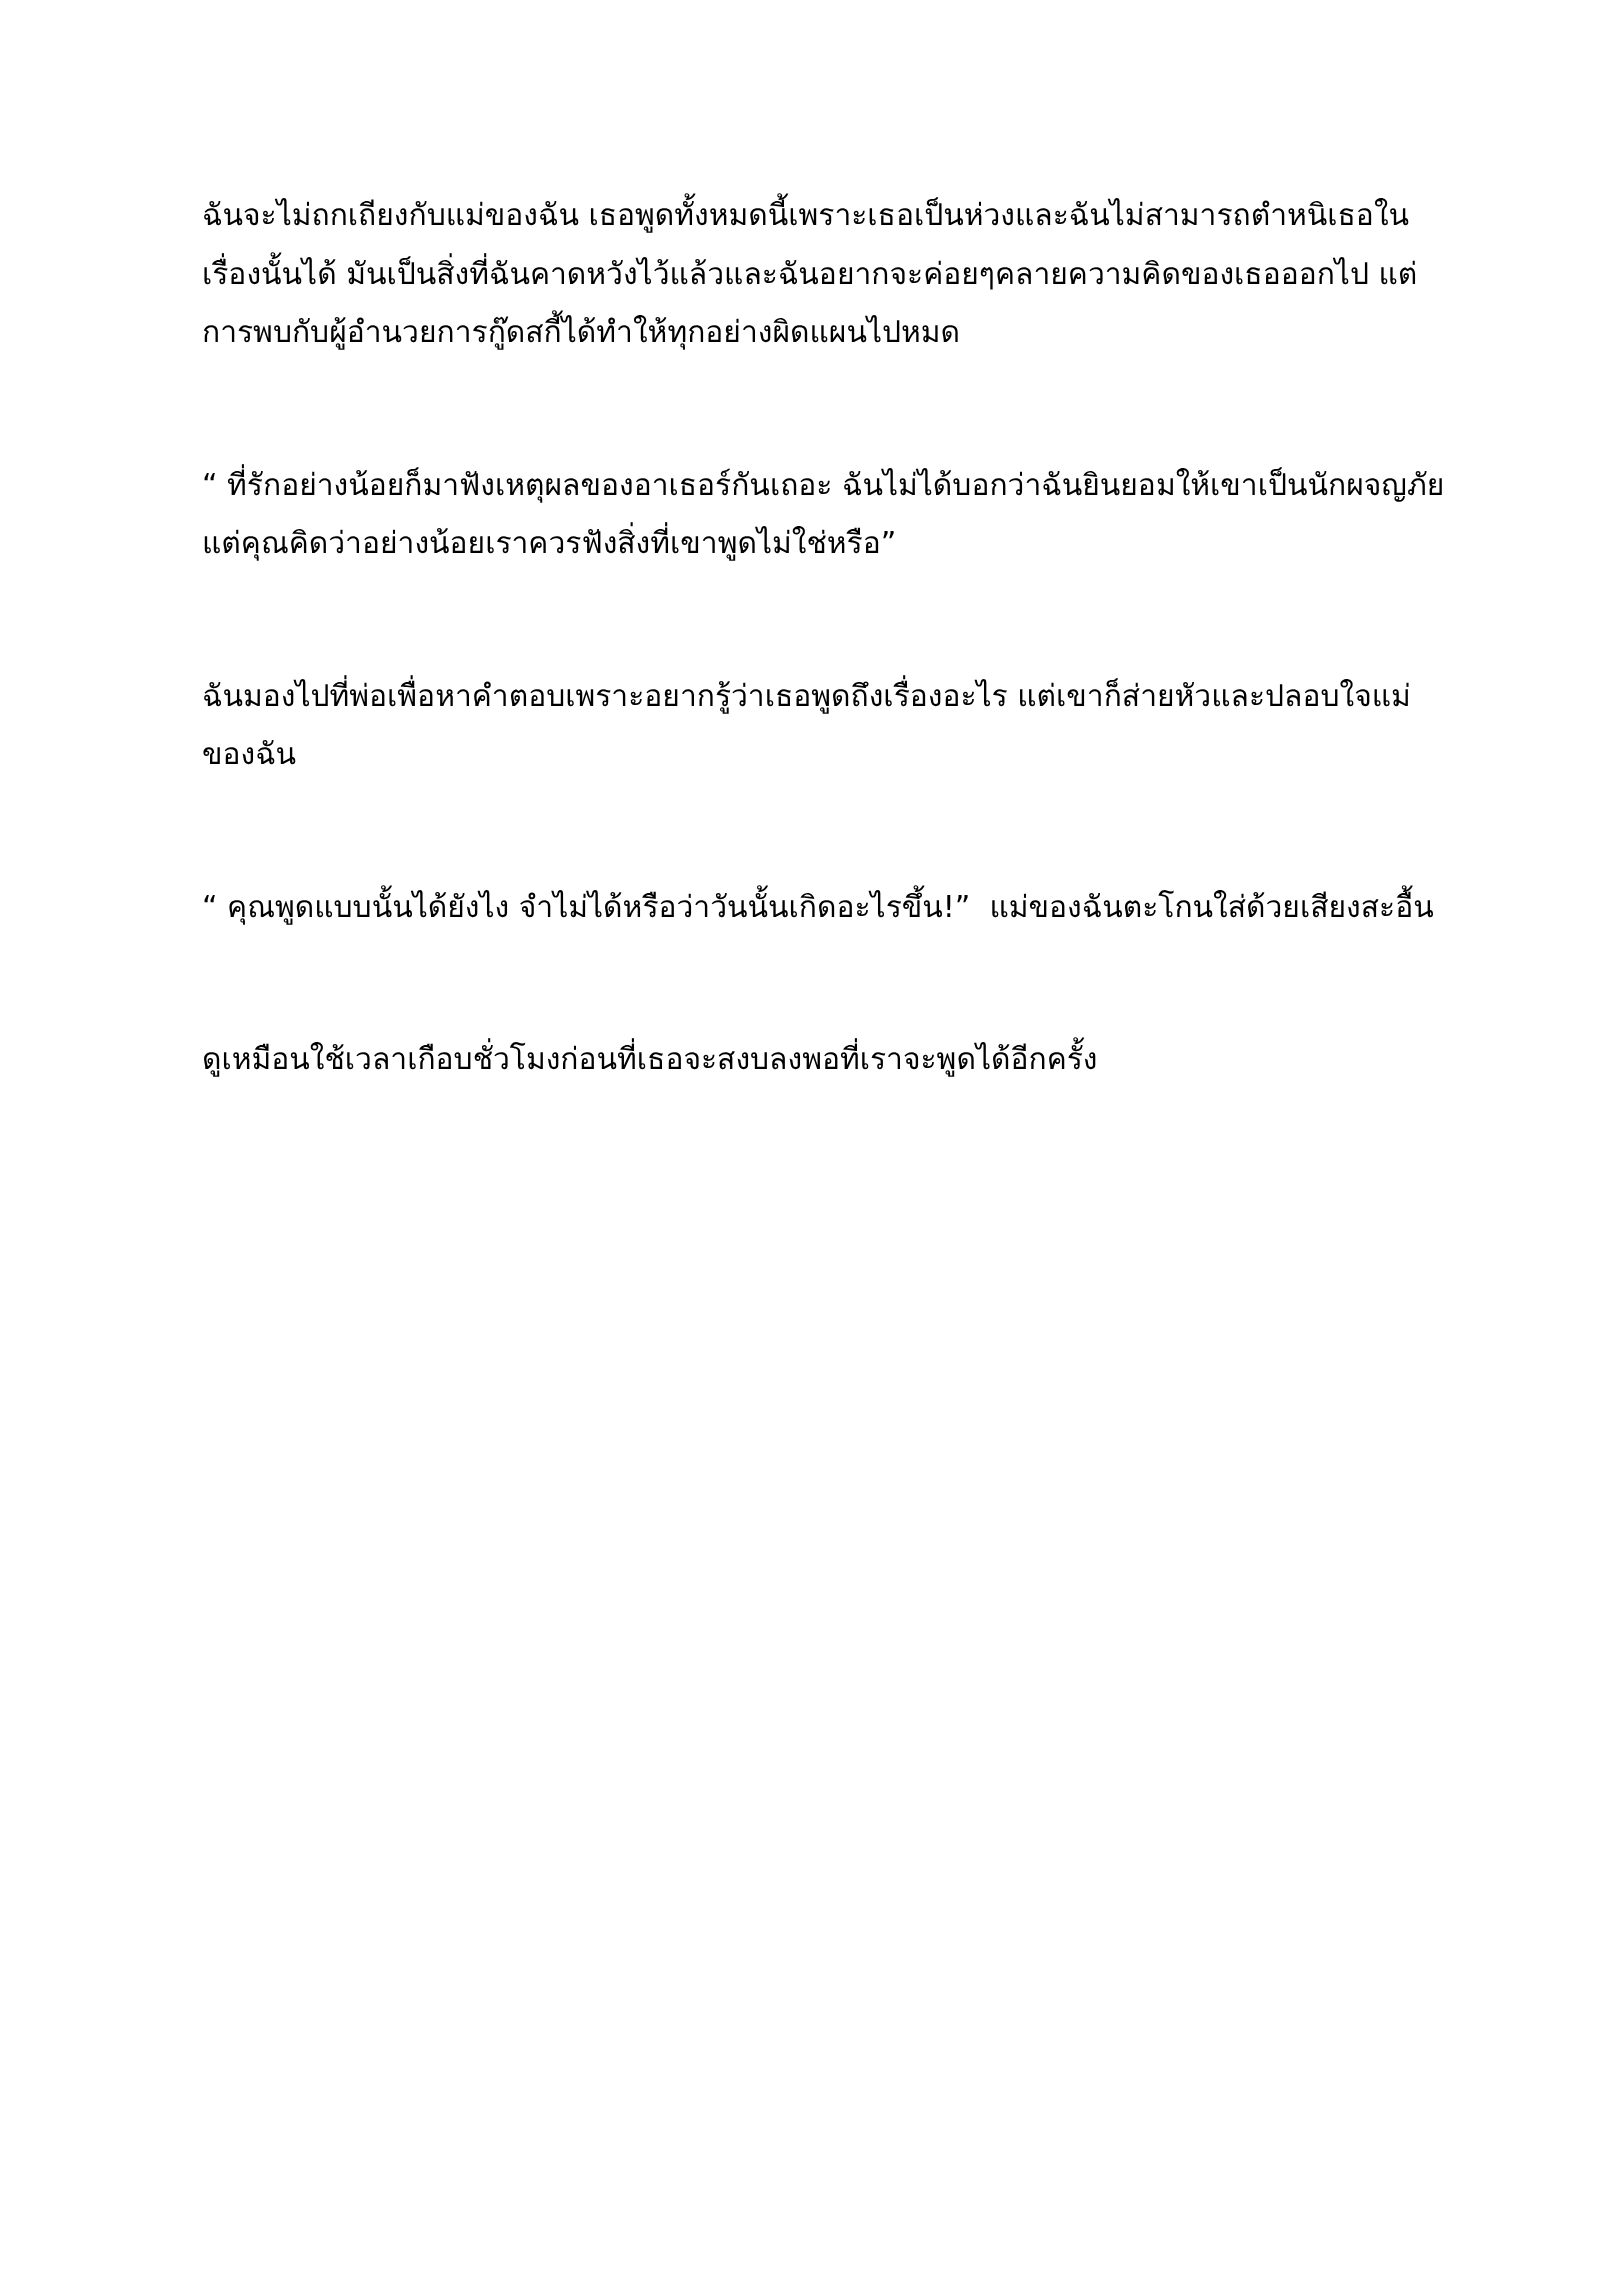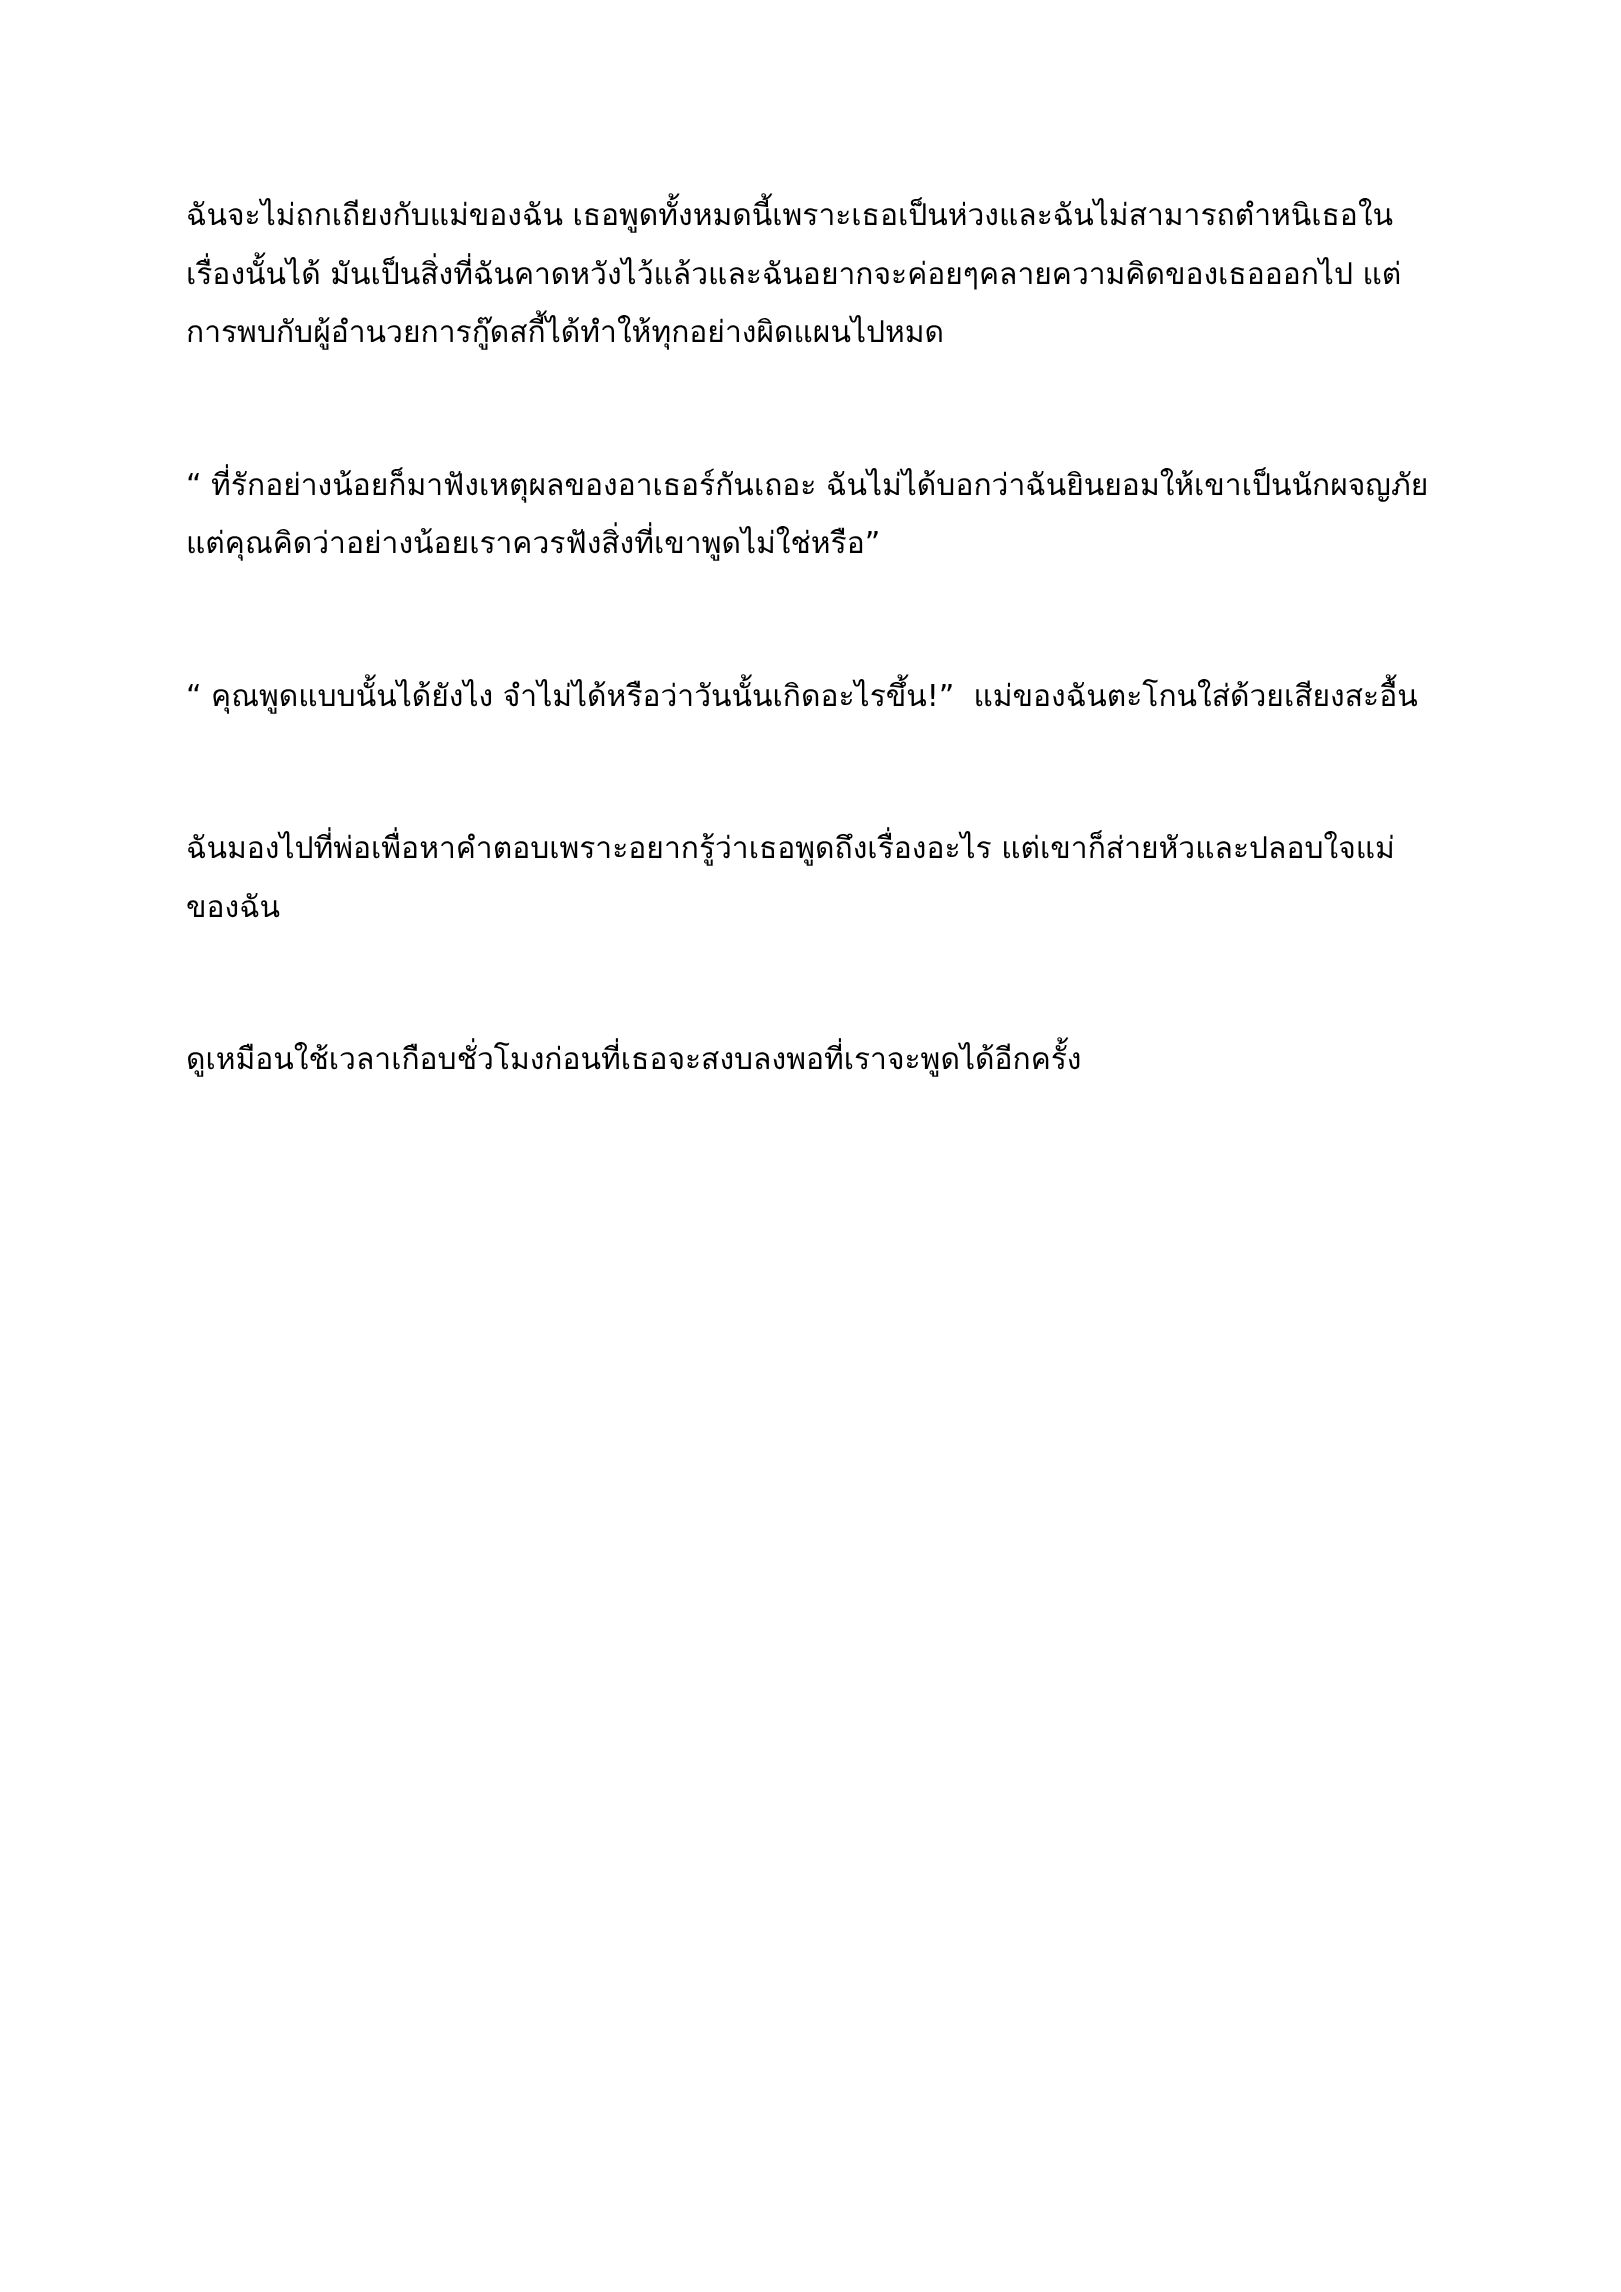--- a/index.html
+++ b/index.html
@@ -16,38 +16,39 @@
   }
   .page {
     box-sizing: border-box;
     width: 1621px;
     height: 2293px;
     background: #ffffff;
     padding: 186px 191px 0 186px;
   }
   .doc-body {
     width: 1245px;
+    margin-left: 16px;
   }
   .para {
     font-size: 30px;
     line-height: 1.95;
     text-align: left;
     margin: 0 0 94px 0;
     word-wrap: break-word;
     white-space: pre-wrap;
   }
   .para.last {
     margin-bottom: 0;
   }
 </style>
 </head>
 <body>
 
 <div class="page">
   <div class="doc-body">
     <p class="para">ฉันจะไม่ถกเถียงกับแม่ของฉัน เธอพูดทั้งหมดนี้เพราะเธอเป็นห่วงและฉันไม่สามารถตำหนิเธอในเรื่องนั้นได้ มันเป็นสิ่งที่ฉันคาดหวังไว้แล้วและฉันอยากจะค่อยๆคลายความคิดของเธอออกไป แต่การพบกับผู้อำนวยการกู๊ดสกี้ได้ทำให้ทุกอย่างผิดแผนไปหมด</p>
     <p class="para">“ ที่รักอย่างน้อยก็มาฟังเหตุผลของอาเธอร์กันเถอะ ฉันไม่ได้บอกว่าฉันยินยอมให้เขาเป็นนักผจญภัย แต่คุณคิดว่าอย่างน้อยเราควรฟังสิ่งที่เขาพูดไม่ใช่หรือ”</p>
+    <p class="para">ฉันมองไปที่พ่อเพื่อหาคำตอบเพราะอยากรู้ว่าเธอพูดถึงเรื่องอะไร แต่เขาก็ส่ายหัวและปลอบใจแม่ของฉัน</p>
     <p class="para">“ คุณพูดแบบนั้นได้ยังไง จำไม่ได้หรือว่าวันนั้นเกิดอะไรขึ้น!”  แม่ของฉันตะโกนใส่ด้วยเสียงสะอื้น</p>
-    <p class="para">ฉันมองไปที่พ่อเพื่อหาคำตอบเพราะอยากรู้ว่าเธอพูดถึงเรื่องอะไร แต่เขาก็ส่ายหัวและปลอบใจแม่ของฉัน</p>
     <p class="para last">ดูเหมือนใช้เวลาเกือบชั่วโมงก่อนที่เธอจะสงบลงพอที่เราจะพูดได้อีกครั้ง</p>
   </div>
 </div>
 
 
 </body></html>

